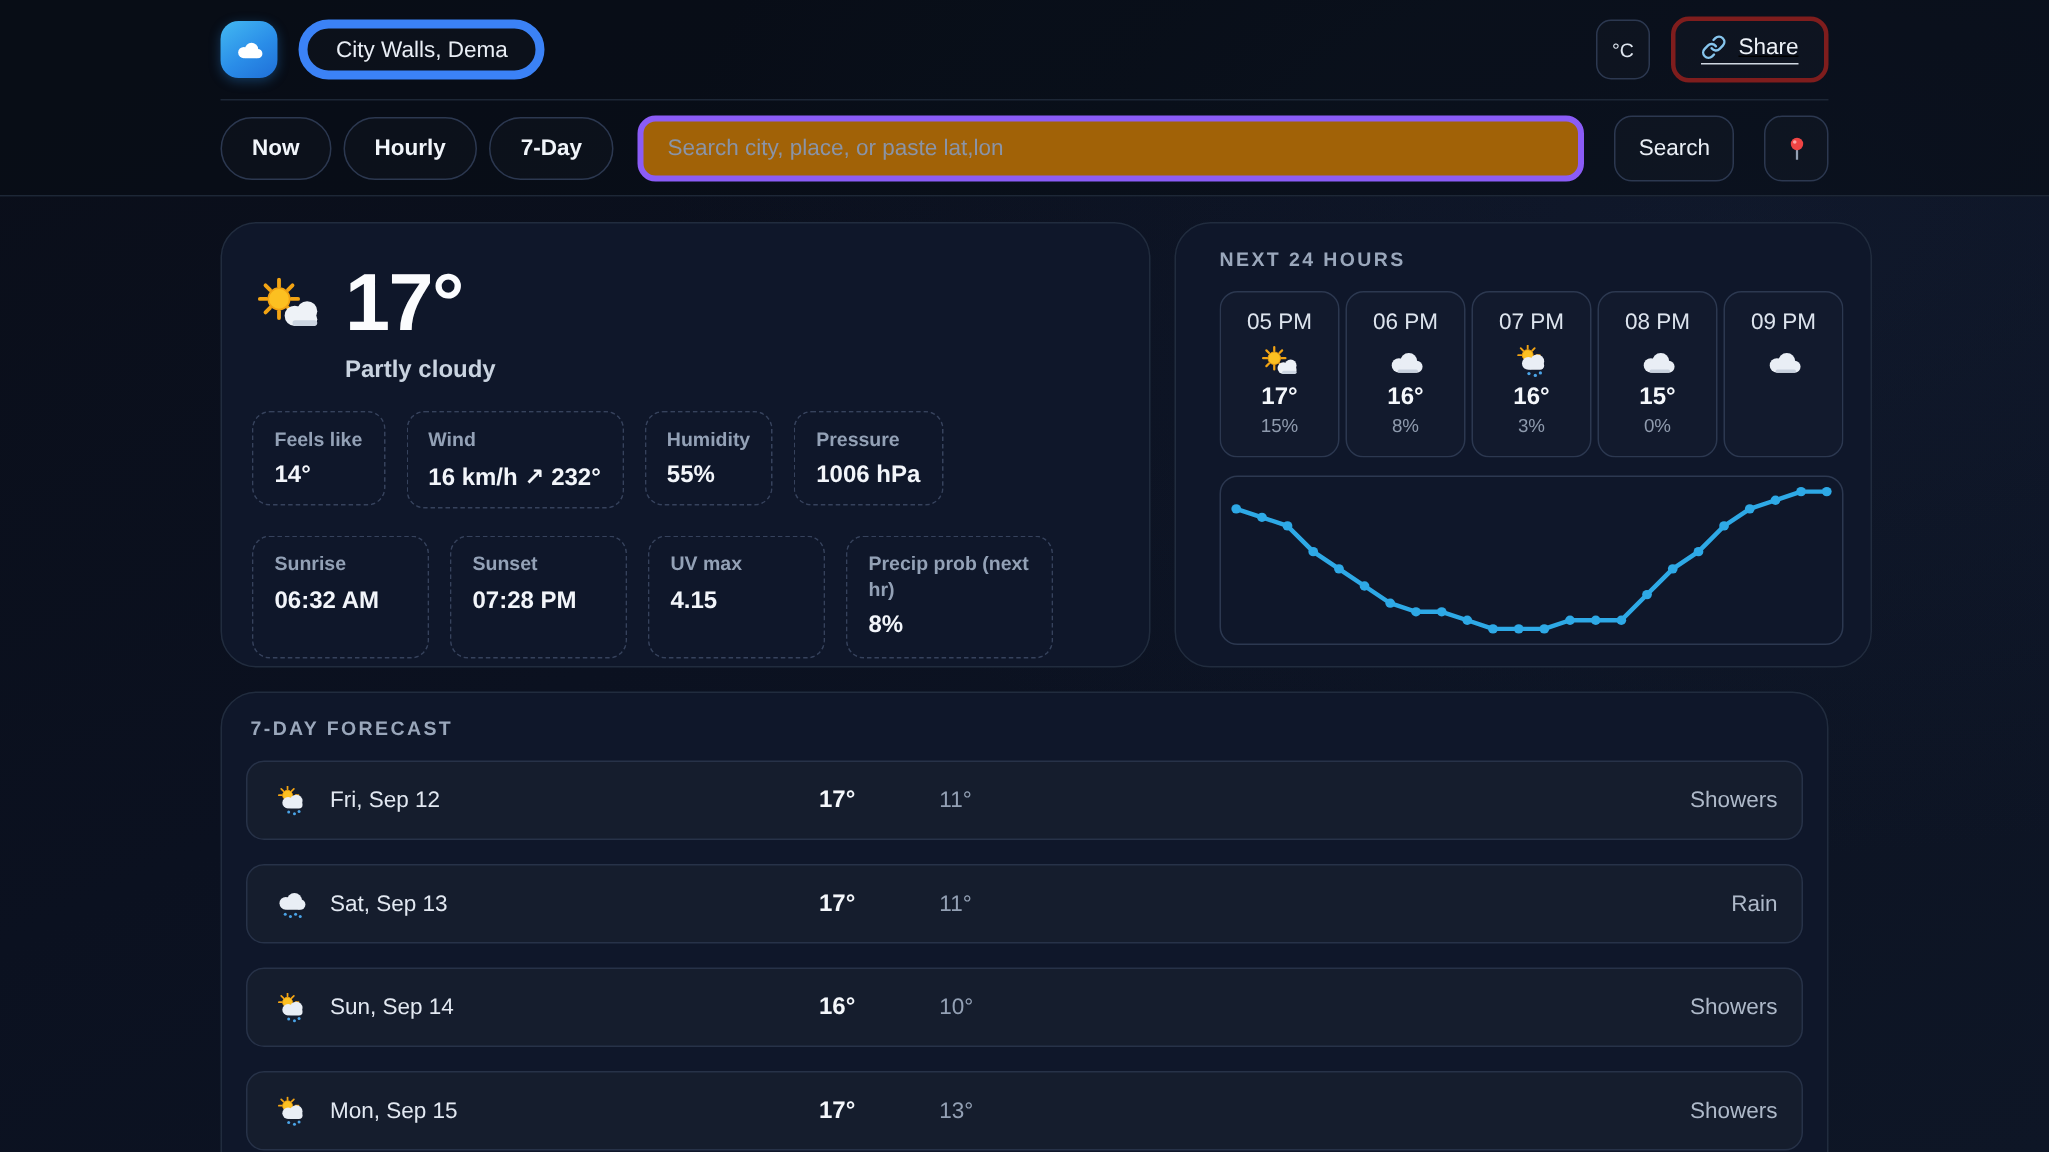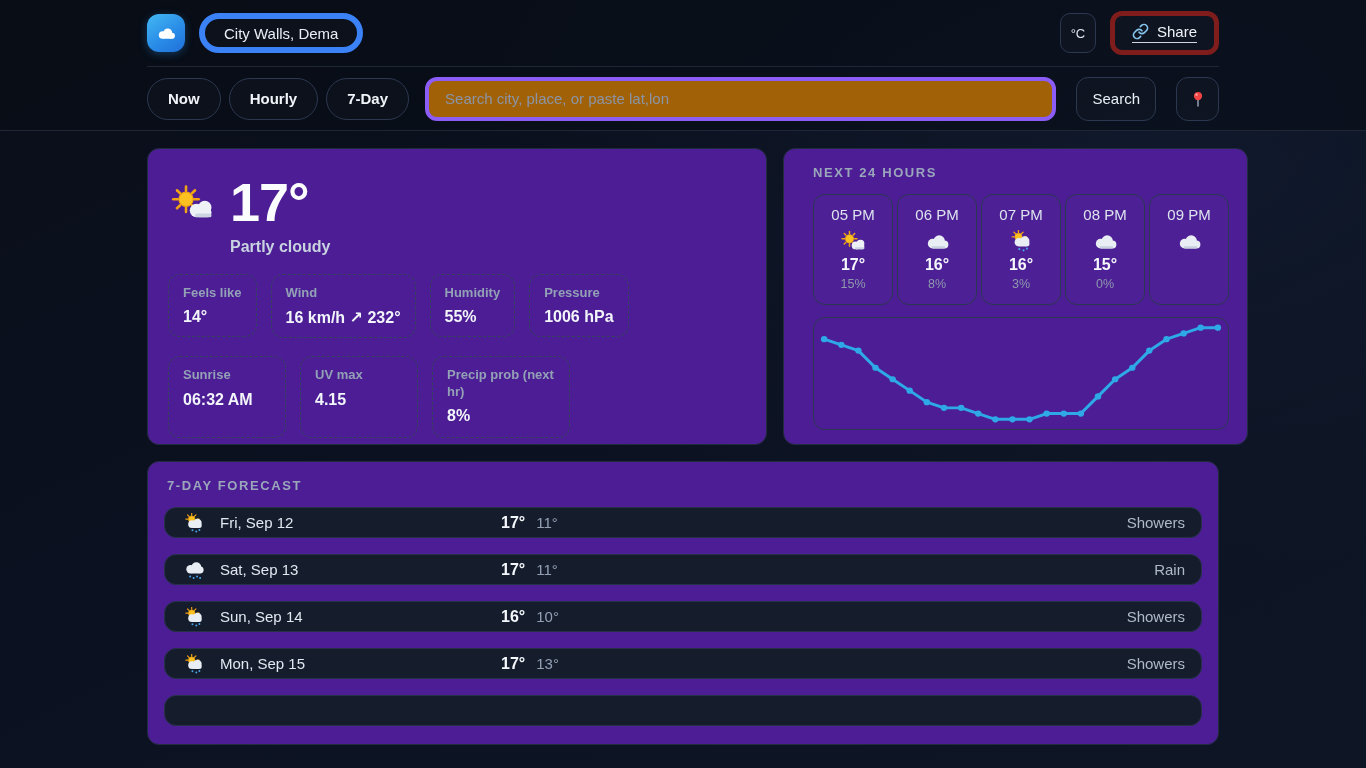--- a/index.html
+++ b/index.html
@@ -23,22 +23,22 @@
           box-shadow: 0 2px 8px rgba(40,140,230,0.35); }
   .logo svg { width: 22px; height: 18px; }
   .chip { height: 40px; padding: 0 19px; border-radius: 999px;
           border: 6px solid #3b82f6; background: rgba(255,255,255,0.02);
           color: #e9eef5; font-size: 15px; display: flex; align-items: center; cursor: pointer; }
   .spacer { flex: 1; }
   .unit-btn { height: 40px; min-width: 36px; padding: 0 9px; border-radius: 10px;
           border: 1px solid #2c3850; background: rgba(255,255,255,0.02);
           color: #dfe6ef; font-size: 13px; cursor: pointer; }
   .share-btn { height: 44px; padding: 0 17px; border-radius: 12px;
-          border: 5px solid #7f1d1d; background: rgba(255,255,255,0.02);
-          display: flex; align-items: center; gap: 8px; cursor: pointer; }
+          border: 3px solid #7f1d1d; background: rgba(255,255,255,0.02);
+          display: flex; align-items: center; gap: 8px; cursor: pointer; text-decoration: underline; }
   .share-inner { display: flex; align-items: center; gap: 8px;
           border-bottom: 1px solid #cfd7e2; padding-bottom: 2px; }
   .share-btn svg { width: 17px; height: 17px; }
   .share-label { color: #eef2f8; font-size: 15px; }
 
   .topbar-row2 { height: 63px; display: flex; align-items: center; gap: 8px; }
   .pill { height: 42px; padding: 0 20px; border-radius: 999px;
           border: 1px solid #2c3850; background: rgba(255,255,255,0.02);
           color: #f1f5fa; font-size: 15px; font-weight: bold; cursor: pointer; }
   .search-input { flex: 1; height: 44px; margin-left: 8px; padding: 0 16px;
@@ -49,21 +49,21 @@
           border: 1px solid #2c3850; background: rgba(255,255,255,0.02);
           color: #e9eef5; font-size: 15px; cursor: pointer; }
   .locate-btn { height: 44px; width: 43px; margin-left: 12px; border-radius: 12px;
           border: 1px solid #2c3850; background: rgba(255,255,255,0.02);
           display: flex; align-items: center; justify-content: center; cursor: pointer; }
   .locate-btn svg { width: 18px; height: 18px; }
 
   
   main.container { padding-top: 17px; }
   .grid-top { display: grid; grid-template-columns: 620px 1fr; gap: 16px; }
-  .card { background: #4c1d95; border: 1px solid #212c3e; border-radius: 12px; }
+  .card { background: #0f172a; border: 1px solid #212c3e; border-radius: 24px; }
   .grid-top .card { height: 297px; }
 
   
   .cur-card { padding: 18px 20px; }
   .cur-head { display: flex; align-items: flex-start; gap: 14px; margin-top: 8px; }
   .cur-icon { width: 48px; height: 40px; margin-top: 8px; flex: 0 0 auto; }
   .cur-temp { font-size: 54px; font-weight: bold; letter-spacing: -1px;
               line-height: 1; color: #fbfcfe; }
   .cur-cond { margin-top: 9px; font-size: 16px; font-weight: bold; color: #c9d3e0; }
   .stats-row { display: flex; gap: 14px; margin-top: 18px; align-items: flex-start; }
@@ -85,23 +85,23 @@
   .hour-temp { font-size: 16px; font-weight: bold; color: #f4f7fb; }
   .hour-precip { margin-top: 3px; font-size: 12.5px; color: #8e9aad; }
   .chart-box { flex: 1; margin-top: 12px; border: 1px solid #2c3850; border-radius: 12px;
                overflow: hidden; }
   .chart-box svg { width: 100%; height: 100%; display: block; }
 
   
   .week-card { margin-top: 16px; padding: 16px 16px 18px 16px; }
   .week-card .section-title { padding-left: 3px; }
   .day-rows { margin-top: 14px; display: flex; flex-direction: column; gap: 16px; }
-  .day-row { height: 31px; border: 1px solid #273248; border-radius: 12px;
+  .day-row { height: 53px; border: 1px solid #273248; border-radius: 12px;
              background: #151d2d; display: flex; align-items: center; padding: 0 16px;
-             cursor: pointer; }
+             cursor: pointer; gap: 45px; }
   .day-left { display: flex; align-items: center; gap: 13px; width: 320px; }
   .day-icon { width: 26px; height: 20px; flex: 0 0 auto; }
   .day-name { font-size: 15px; color: #e2e8f1; }
   .day-high { font-size: 16px; font-weight: bold; color: #f4f7fb; }
   .day-low { font-size: 15px; color: #93a0b4; margin-left: 11px; }
   .day-cond { margin-left: auto; font-size: 15px; color: #aeb9c9; }
 
   .icon-defs { position: absolute; width: 0; height: 0; overflow: hidden; }
 </style>
 </head>
@@ -260,20 +260,24 @@
         </div>
         <div class="stat-box">
           <div class="stat-label">Pressure</div>
           <div class="stat-value">1006 hPa</div>
         </div>
       </div>
       <div class="stats-row r2">
         <div class="stat-box">
           <div class="stat-label">Sunrise</div>
           <div class="stat-value">06:32 AM</div>
+        </div>
+        <div class="stat-box">
+          <div class="stat-label">Sunset</div>
+          <div class="stat-value">07:28 PM</div>
         </div>
         <div class="stat-box">
           <div class="stat-label">UV max</div>
           <div class="stat-value">4.15</div>
         </div>
         <div class="stat-box precip">
           <div class="stat-label">Precip prob (next hr)</div>
           <div class="stat-value">8%</div>
         </div>
       </div>

